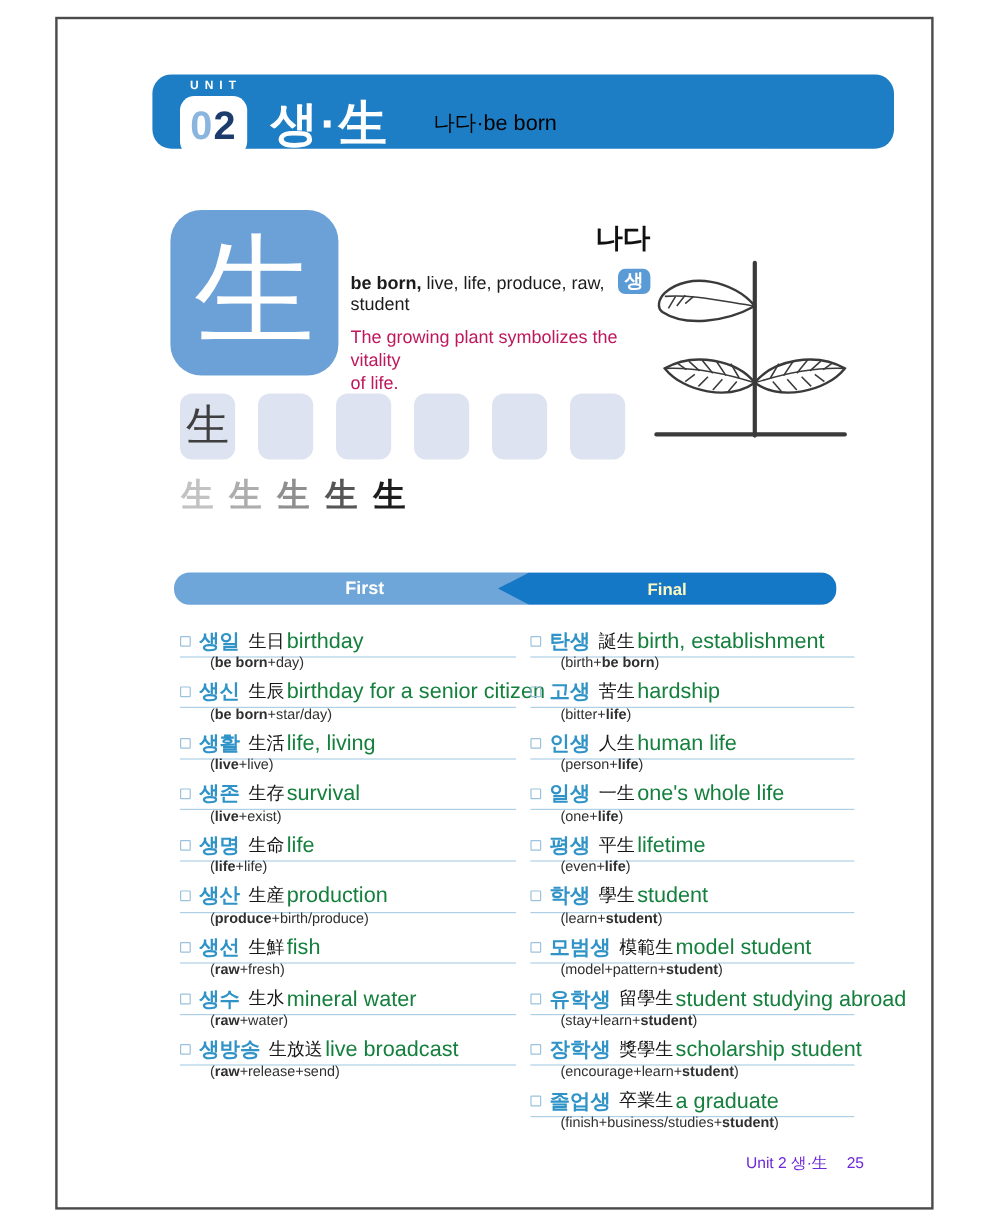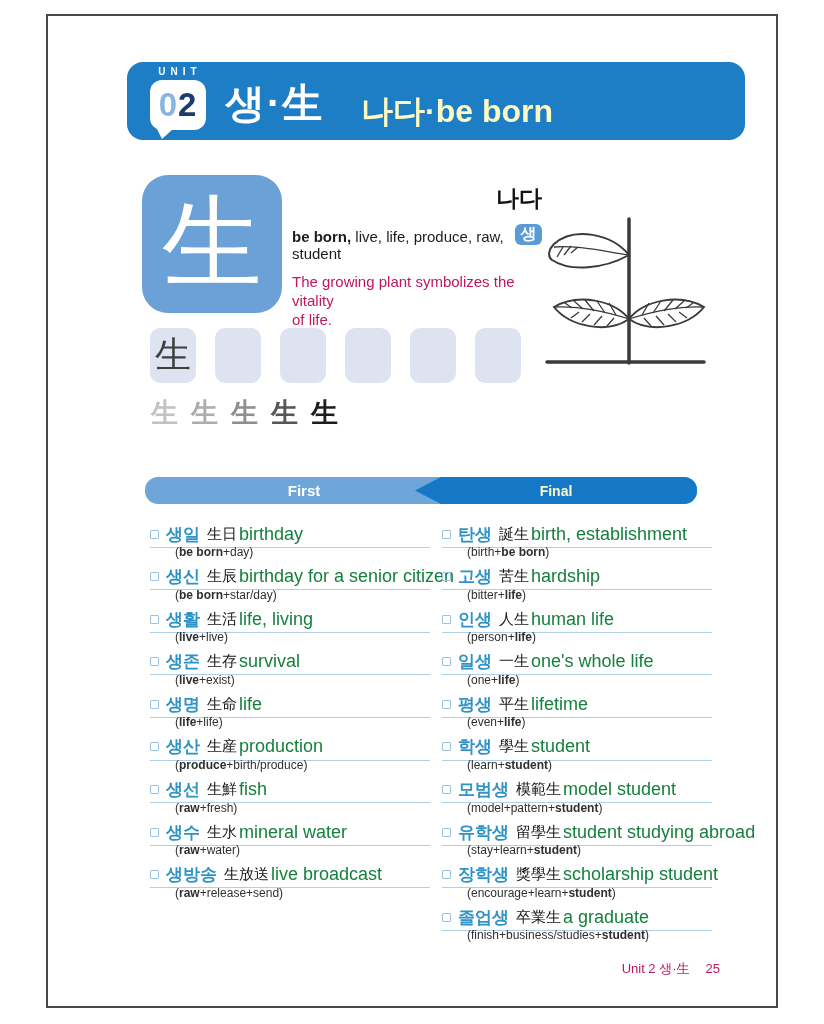--- a/index.html
+++ b/index.html
@@ -18,21 +18,21 @@
     left: 46px; top: 14px;
     width: 732px; height: 994px;
     background: #ffffff;
     border: 2px solid #4a4a4a;
   }
 
   
   .banner {
     position: absolute;
     left: 79px; top: 46px;
-    width: 618px; height: 78px;
+    width: 618px; height: 62px;
     background: var(--banner-blue, #1e7ec5);
     border-radius: 16px;
     padding-left: 29px;
   }
   .unit-badge { position: absolute; left: 22px; top: 3px; width: 58px; }
   .unit-word {
     color: #fff; font-size: 10px; font-weight: 700;
     letter-spacing: 5px; text-align: center; padding-left: 4px;
     height: 14px; line-height: 14px;
   }
@@ -51,21 +51,21 @@
     border-top: 10px solid #ffffff;
   }
   .digit-0 { color: var(--digit-light, #8ab5de); }
   .digit-1 { color: var(--digit-dark, #1c3c6e); }
   .banner-title {
     position: absolute; left: 98px; top: 14px;
     color: #fff; font-size: 40px; font-weight: 700; letter-spacing: 2px;
   }
   .banner-subtitle {
     position: absolute; left: 234px; top: 28px;
-    color: #fef9c3; font-size: 32px; font-weight: 700;
+    color: #000000; font-size: 18px; font-weight: 400;
   }
 
   
   .hanja-card {
     position: absolute; left: 94px; top: 159px;
     width: 140px; height: 138px;
     background: var(--card-blue, #6ba1d6);
     border-radius: 26px;
     display: flex; align-items: center; justify-content: center;
     color: #fff; font-size: 100px;
@@ -146,21 +146,21 @@
   }
   .kword { font-size: 17px; font-weight: 700; color: var(--word-blue, #2f93c7); }
   .hword { font-size: 15px; color: #161616; margin-left: 7px; text-align: right; }
   .eword { font-size: 18px; color: #15803d; margin-left: 2px; }
   .line2 { margin-left: 25px; font-size: 12px; line-height: 14px; color: #2f2f2f; white-space: nowrap; }
   .line2 .bd-bold { font-weight: 700; }
 
   
   .page-footer {
     position: absolute; left: 0; top: 944px; width: 672px;
-    text-align: right; font-size: 13px; color: #be185d;
+    text-align: right; font-size: 13px; color: #6d28d9;
   }
   .page-footer .pagenum { margin-left: 16px; }
 </style>
 </head>
 <body>
 
 <div class="canvas">
   <div class="page">
 
     <div class="banner">

